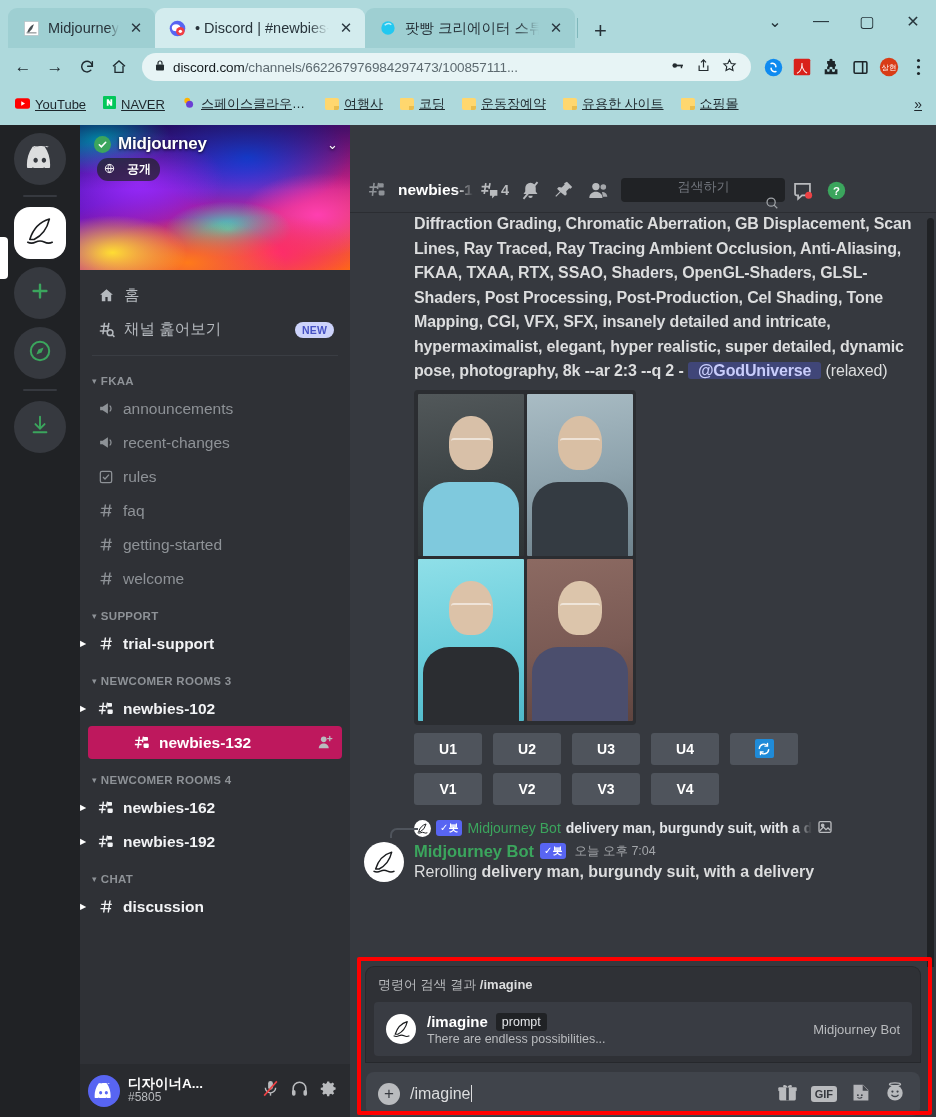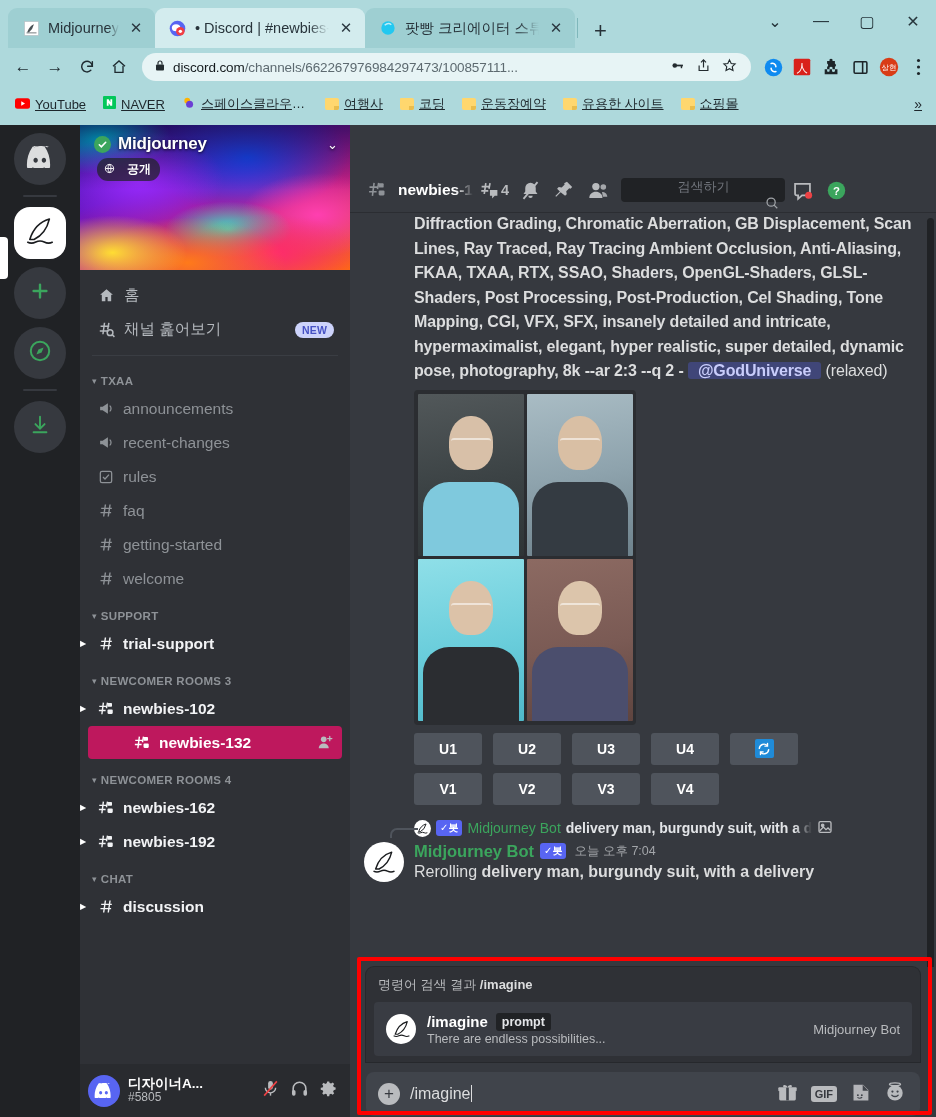--- a/index.html
+++ b/index.html
@@ -237,21 +237,21 @@
   .cmdwrap { padding:0 16px 1px 16px; position:relative; }
   .cmdpop { background:#2f3136; border-radius:8px 8px 0 0; padding:9px 0 6px 0; box-shadow:0 0 0 1px #26282c;}
   .cmdhdr { color:#b9bbbe; font-size:13px; padding:0 12px 8px 12px; }
   .cmdhdr b { color:#dcddde; }
   .cmditem {
     margin:0 8px; background:#393c43; border-radius:4px; height:54px;
     display:flex; align-items:center; gap:11px; padding:0 12px;
   }
   .cmdav { width:30px;height:30px;border-radius:50%;background:#fff;display:flex;align-items:center;justify-content:center;flex:0 0 30px;}
   .cmdtitle { color:#fff; font-size:15px; font-weight:bold; }
-  .cmdparam { background:#202225; color:#e3e5e8; font-size:12.5px; font-weight:700; border-radius:3px; padding:2px 6px;}
+  .cmdparam { background:#202225; color:#e3e5e8; font-size:12.5px; font-weight:400; border-radius:3px; padding:2px 6px;}
   .cmddesc { color:#b9bbbe; font-size:12.5px; margin-top:1px;}
   .cmdright { margin-left:auto; color:#b9bbbe; font-size:13px; }
 
   .inputbar {
     margin:10px 0 0 0; background:#40444b; border-radius:8px; height:44px;
     display:flex; align-items:center; padding:0 14px 0 12px; gap:10px;
   }
   .plusbtn { width:22px;height:22px;border-radius:50%;background:#b9bbbe;color:#36393f;
              display:flex;align-items:center;justify-content:center; font-size:17px; font-weight:300; line-height:0; flex:0 0 22px;}
   .inputtext { flex:1; color:#dcddde; font-size:16px; position:relative; }
@@ -551,21 +551,21 @@
             </svg>
         </span>
         <span>채널 훑어보기</span>
         <span class="newbadge">NEW</span>
       </div>
 
       <div class="hr"></div>
 
       <div class="cat">
         <span class="catchev">▾</span>
-        <span>TXAA</span>
+        <span>FKAA</span>
       </div>
       <div class="chan">
         <span class="ico">
           <svg width="17" height="17" viewBox="0 0 24 24" fill="#8e9297">
               <path d="M3 9.5h3.5L14 4.5v15l-7.5-5H3z"></path>
               <path d="M17 8.5c1.8 1.2 1.8 5.8 0 7" stroke="#8e9297" stroke-width="1.8" fill="none" stroke-linecap="round"></path>
             </svg>
         </span>
         <span>announcements</span>
       </div>

